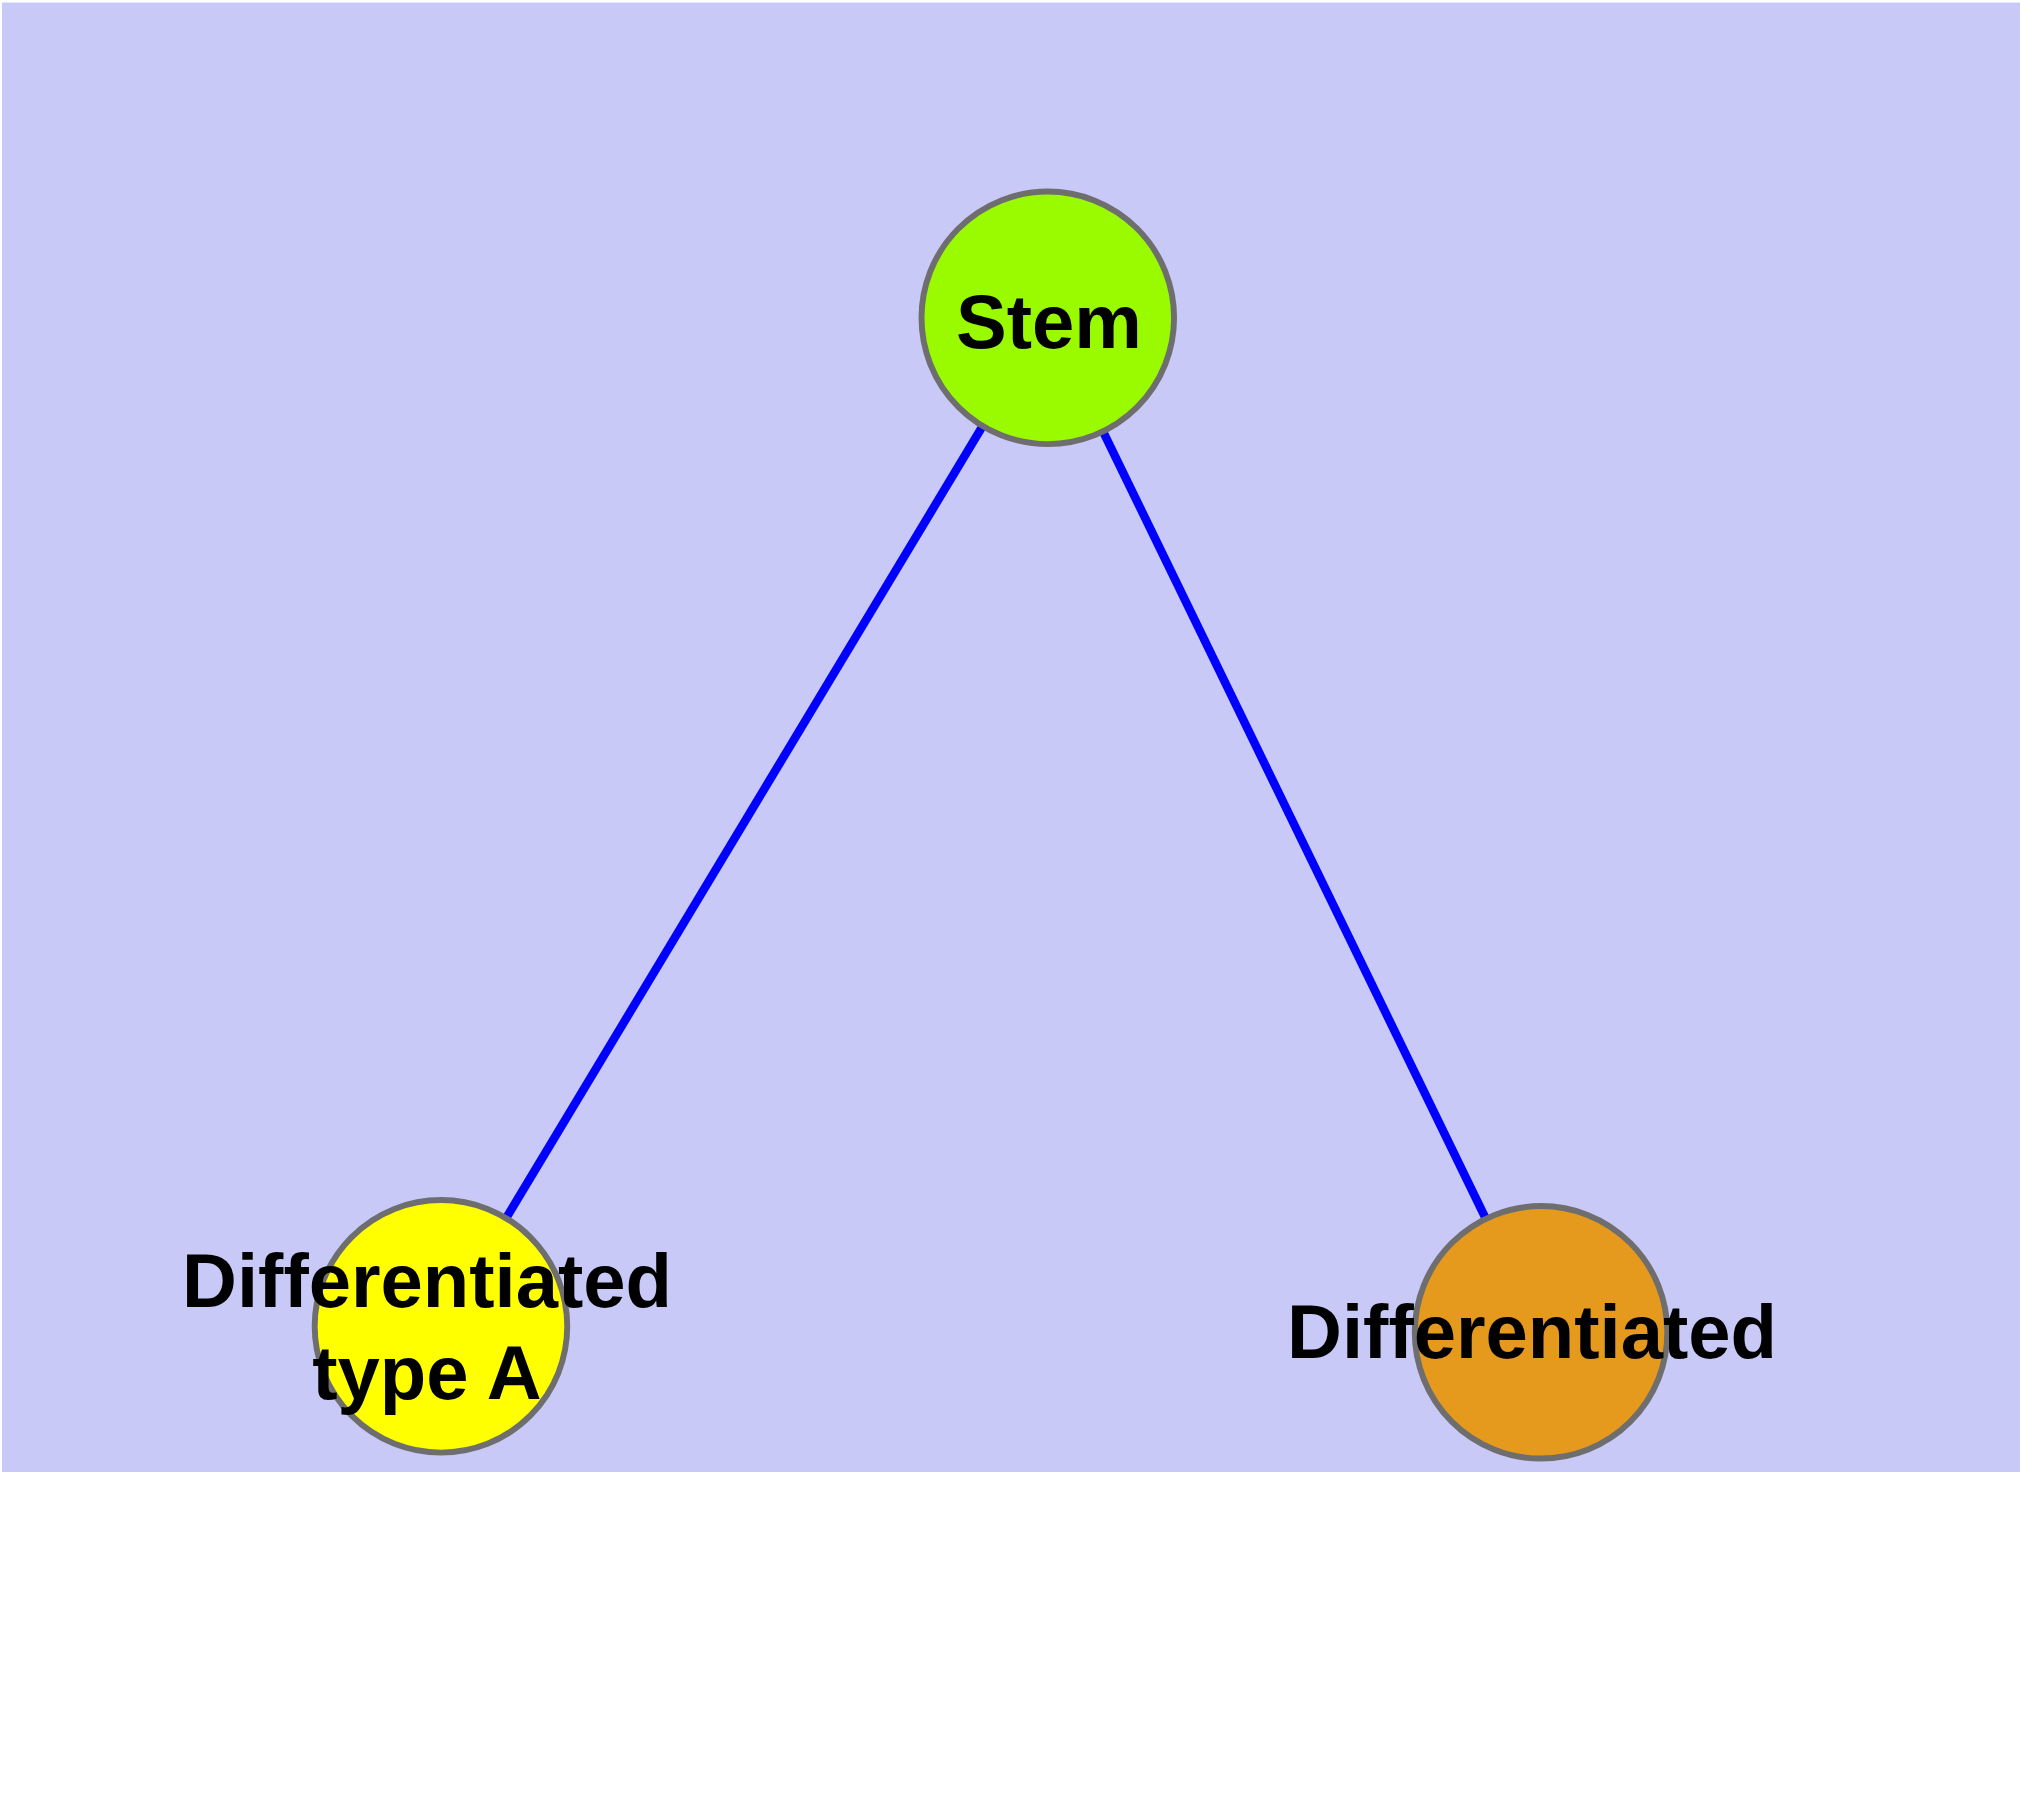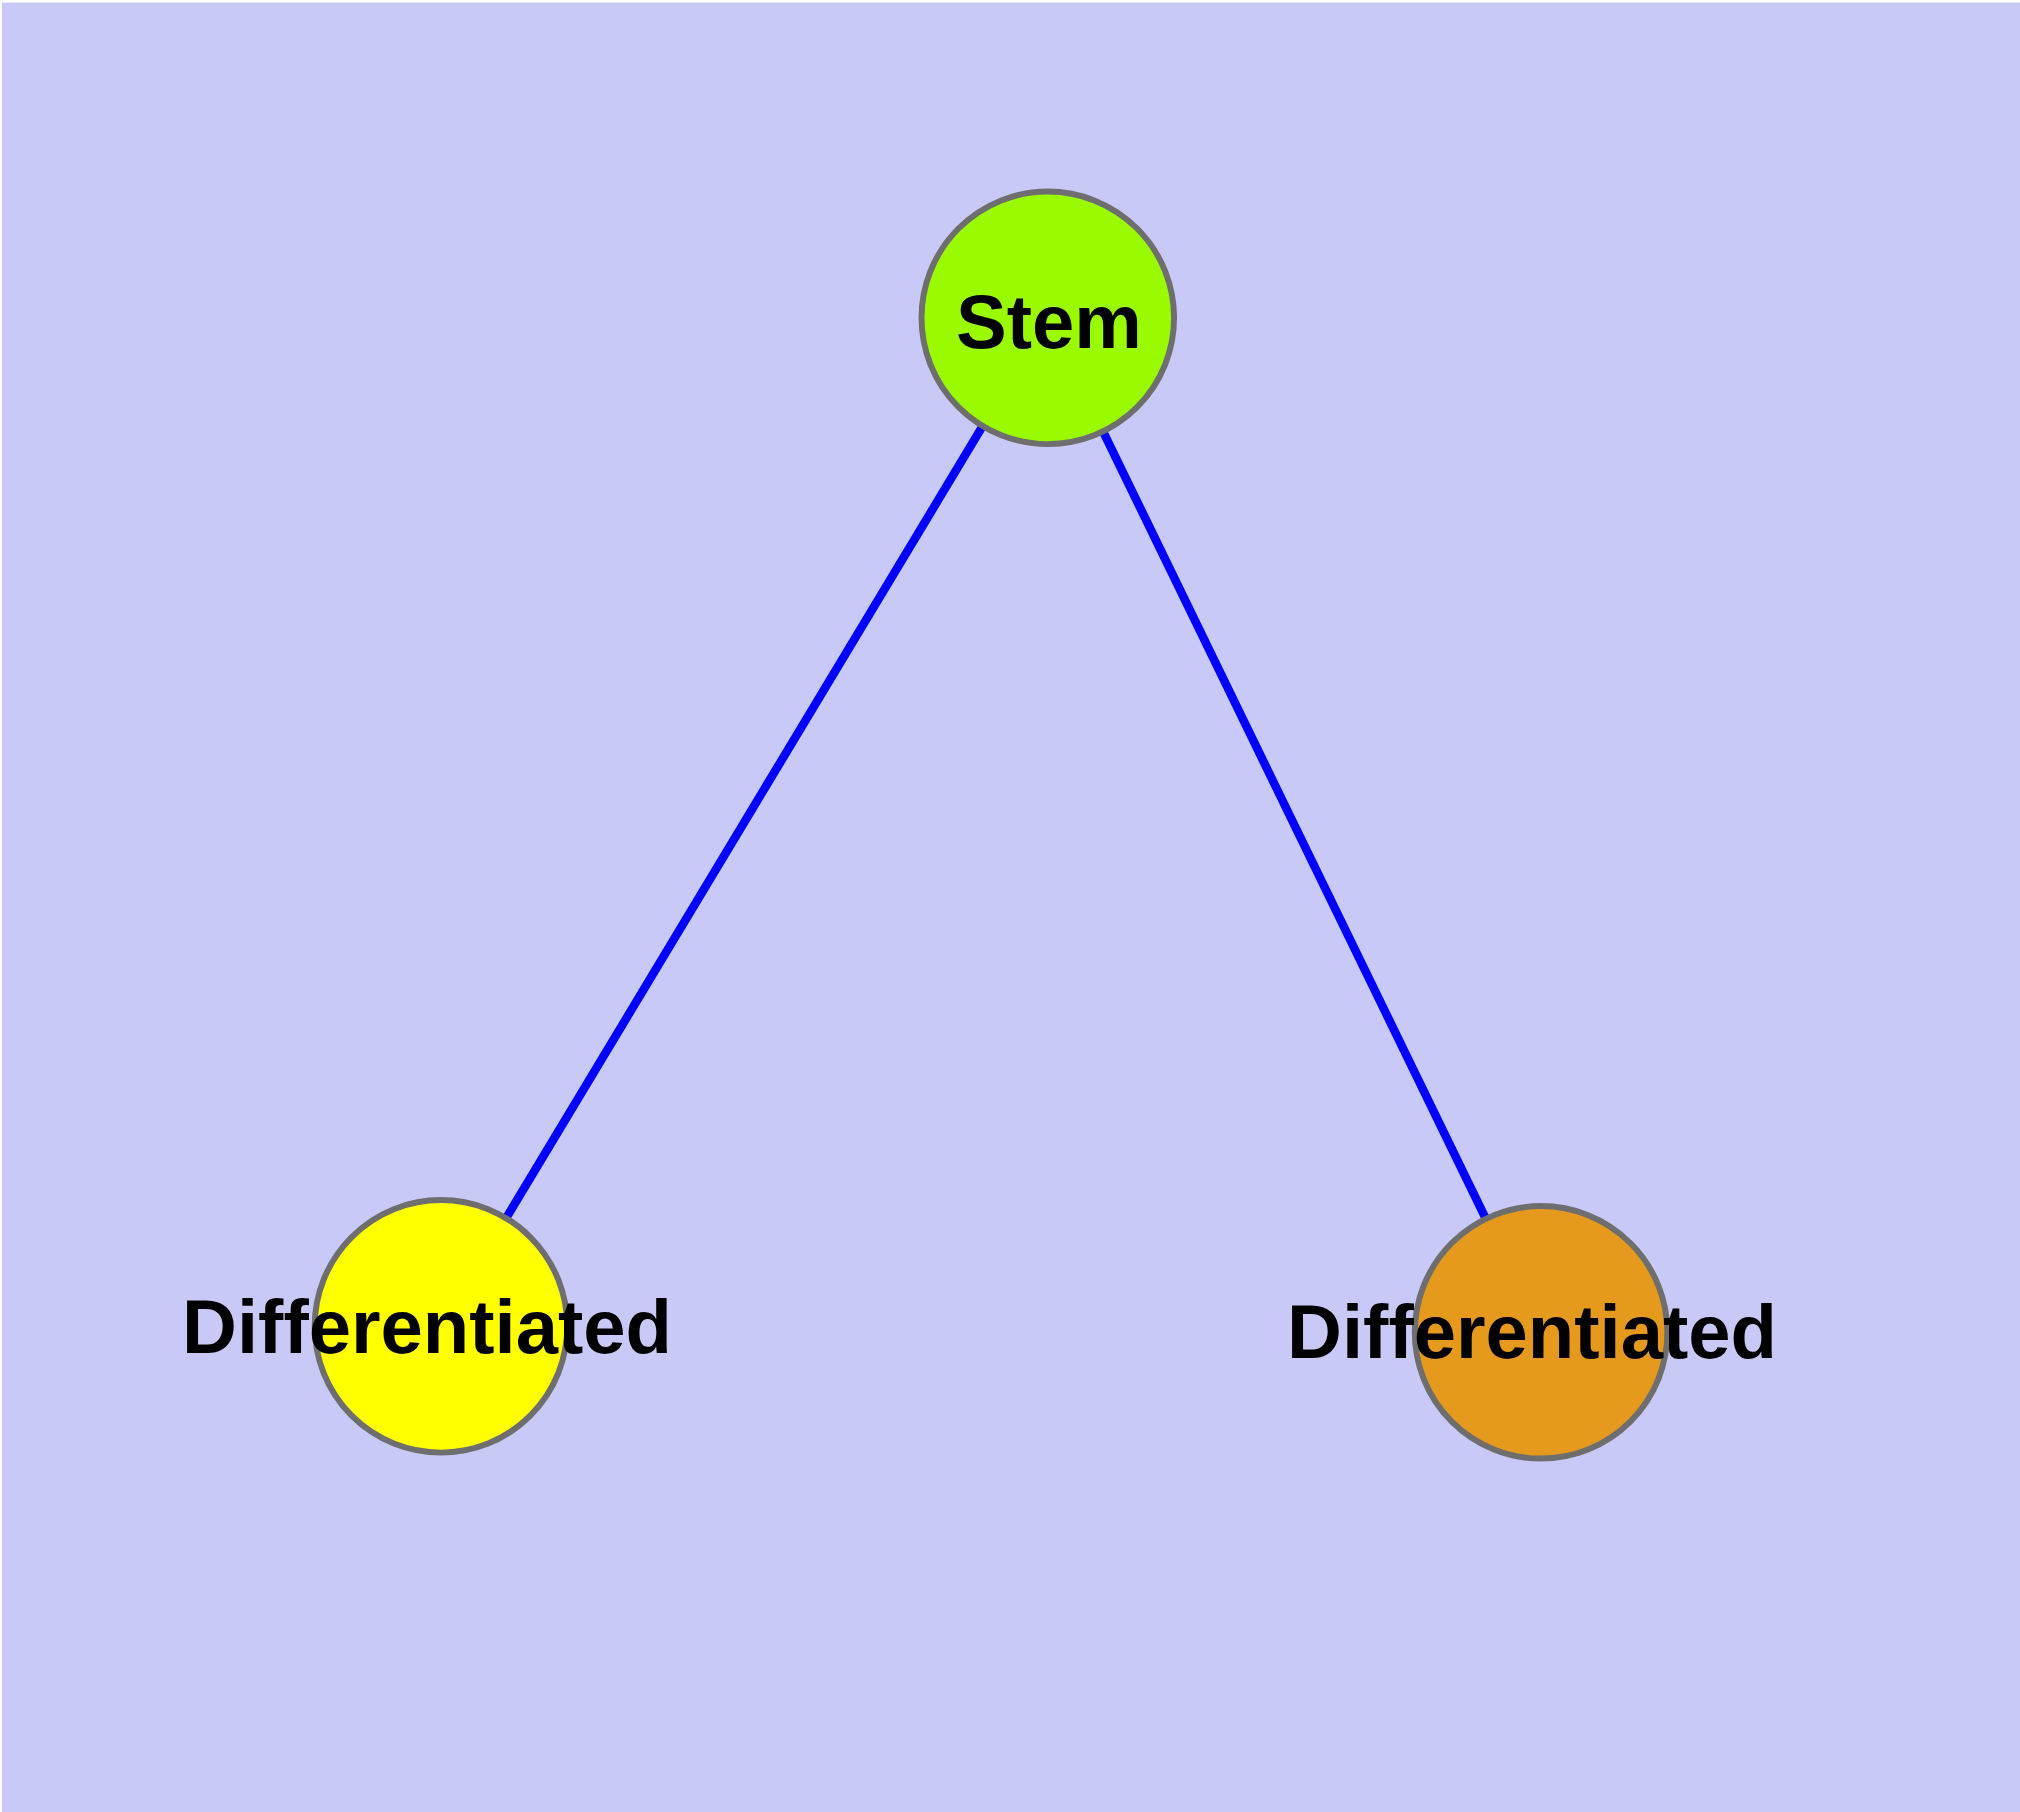--- a/index.html
+++ b/index.html
@@ -3,21 +3,21 @@
 <meta charset="utf-8">
 <style>
   html, body {
     margin: 0;
     padding: 0;
     background: #FFFFFF;
   }
   .canvas {
     position: relative;
     width: 2021px;
-    height: 1812px;
+    height: 1472px;
     background: #FFFFFF;
     overflow: hidden;
     font-family: "Liberation Sans", sans-serif;
   }
   .canvas svg {
     position: absolute;
     left: 0;
     top: 0;
     display: block;
   }
@@ -50,20 +50,21 @@
 
     <circle cx="1236" cy="375" r="149" stroke-width="7" fill="#9AFB00" stroke="#6E6E6E"></circle>
     <circle cx="520" cy="1565" r="149" stroke-width="7" fill="#FFFF00" stroke="#6E6E6E"></circle>
     <circle cx="1818" cy="1572" r="149" stroke-width="7" fill="#E5991D" stroke="#6E6E6E"></circle>
   </svg>
 
   <div class="node-label" style="left:1049px; top:322px;">Stem</div>
 
   <div class="node-label" style="left:427px; top:1327px;">
     <span class="line">Differentiated</span>
+    <span class="line">type A</span>
   </div>
 
   <div class="node-label" style="left:1532px; top:1332px;">
     <span class="line">Differentiated</span>
   </div>
 
 </div>
 
 
 </body></html>

